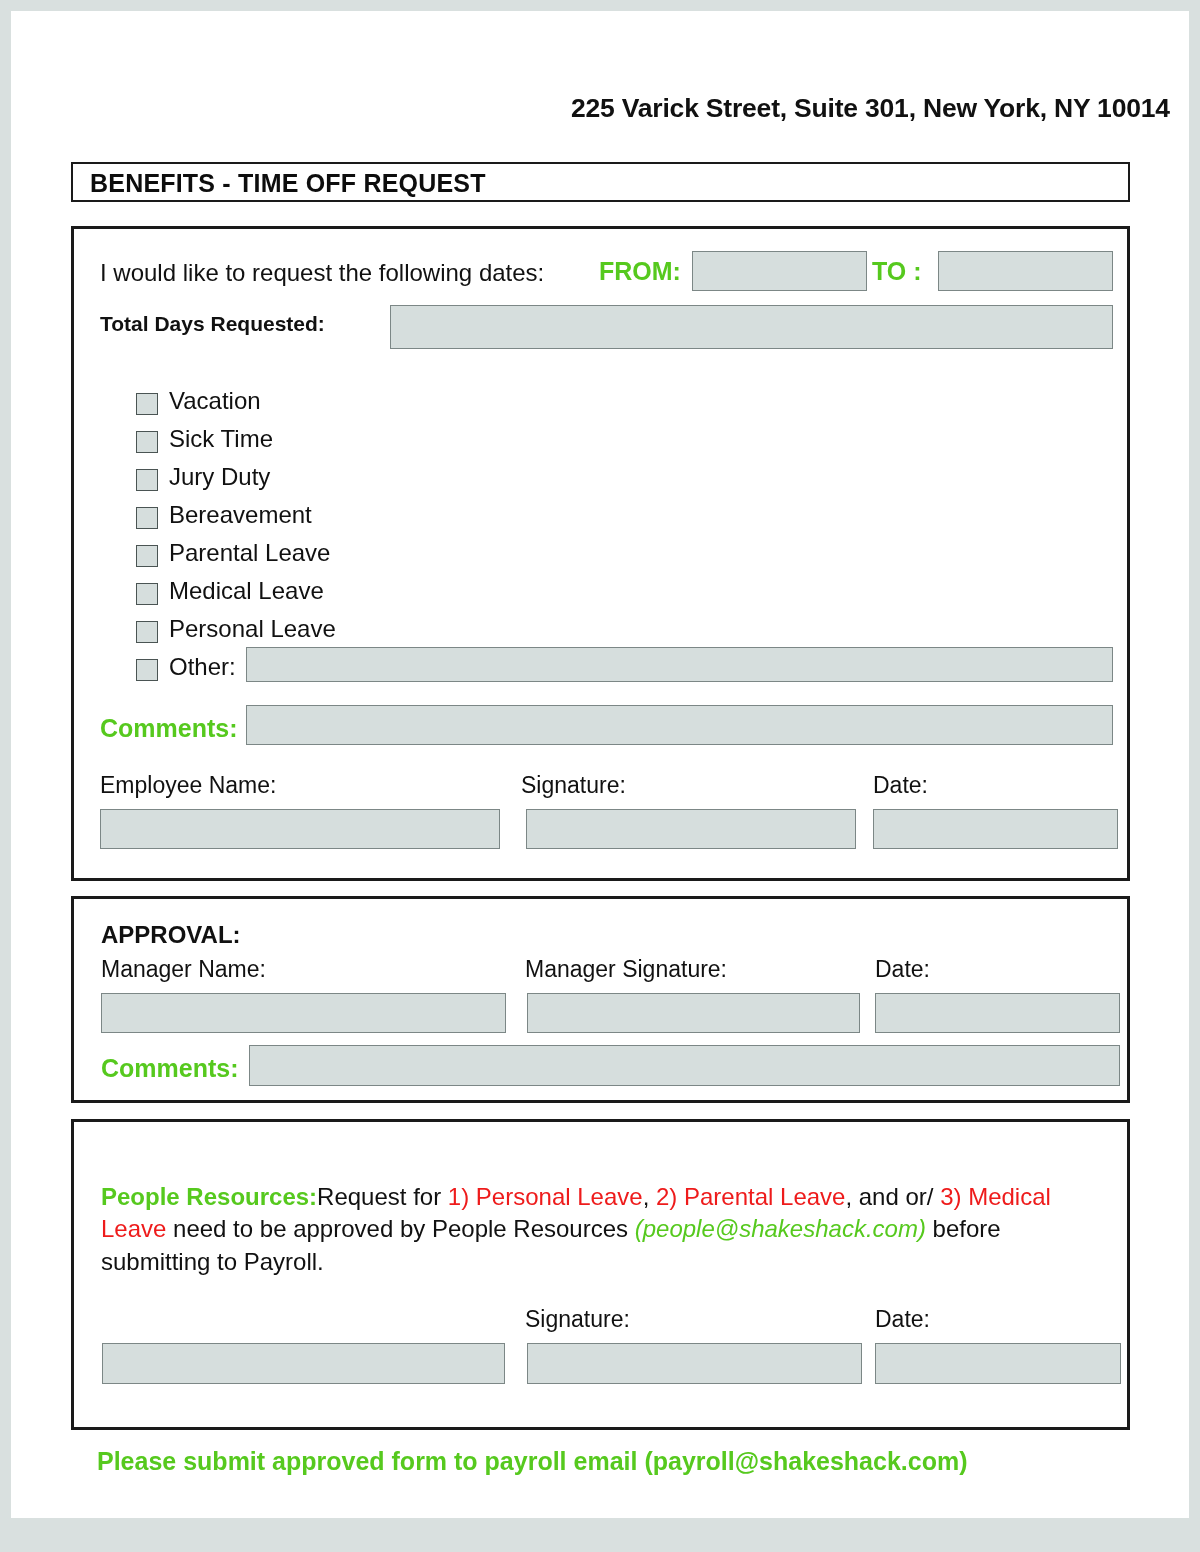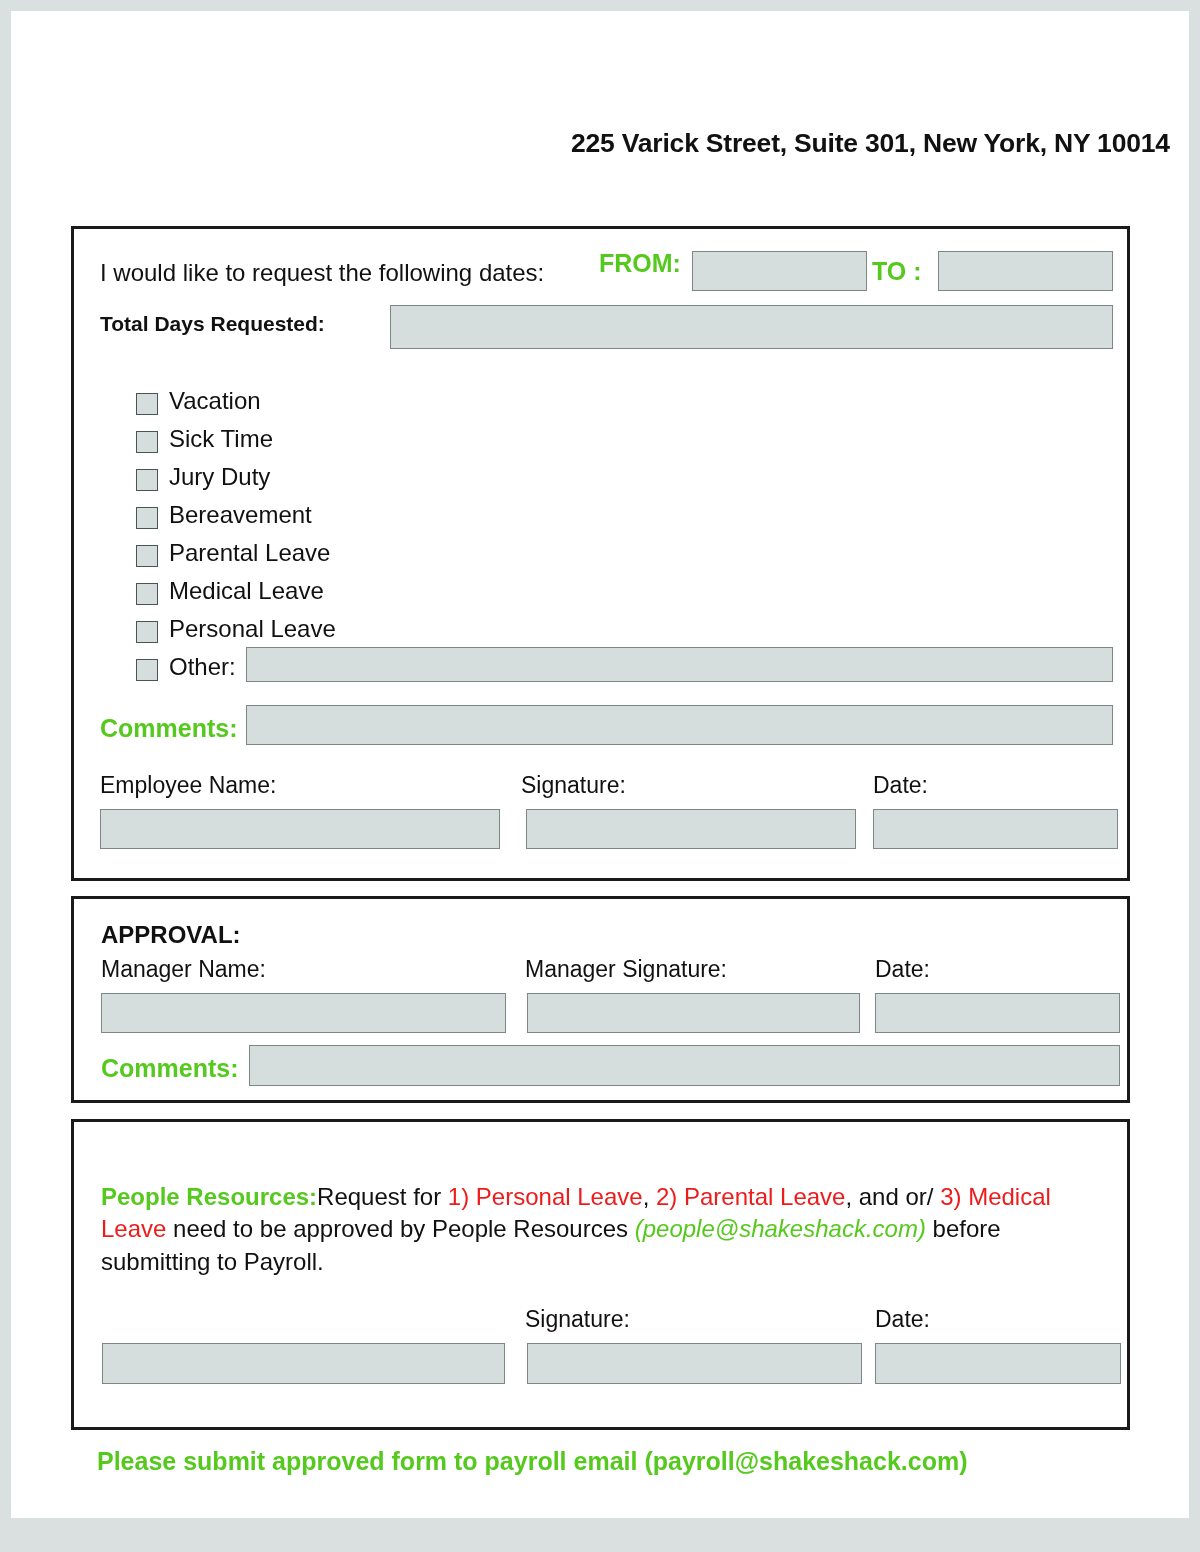--- a/index.html
+++ b/index.html
@@ -62,21 +62,20 @@
   .address {
     position: absolute;
     left: 560px;
     top: 82px;
     width: 600px;
     font-size: 26.5px;
     font-weight: bold;
     color: #111111;
     letter-spacing: -0.2px;
     white-space: nowrap;
-    margin-top: 35px;
   }
 
   
   .sec-box {
     position: absolute;
     border: 3px solid #1a1a1a;
     box-sizing: border-box;
     background: #ffffff;
   }
   .title-box {
@@ -142,21 +141,21 @@
   .red   { color: #ee1b1b; }
 
   
   .req-line {
     left: 26px;
     top: 30px;
     font-size: 24px;
   }
   .from-lbl {
     left: 525px;
-    top: 20px;
+    top: 28px;
     font-size: 25px;
     font-weight: bold;
   }
   .to-lbl {
     left: 798px;
     top: 28px;
     font-size: 25px;
     font-weight: bold;
   }
   .from-field { left: 618px; top: 22px; width: 175px; height: 40px; }
@@ -252,20 +251,23 @@
 </style>
 </head>
 <body>
 
 <div class="page">
 
   <div class="header">
     <div class="address">225 Varick Street, Suite 301, New York, NY 10014</div>
   </div>
 
+  <div class="sec-box title-box">
+    <div class="title-text">BENEFITS - TIME OFF REQUEST</div>
+  </div>
 
   <div class="sec-box main-box">
 
     <div class="lbl req-line">I would like to request the following dates:</div>
     <div class="lbl from-lbl green">FROM:</div>
     <div class="field from-field"></div>
     <div class="lbl to-lbl green">TO :</div>
     <div class="field to-field"></div>
 
     <div class="lbl days-lbl">Total Days Requested:</div>

